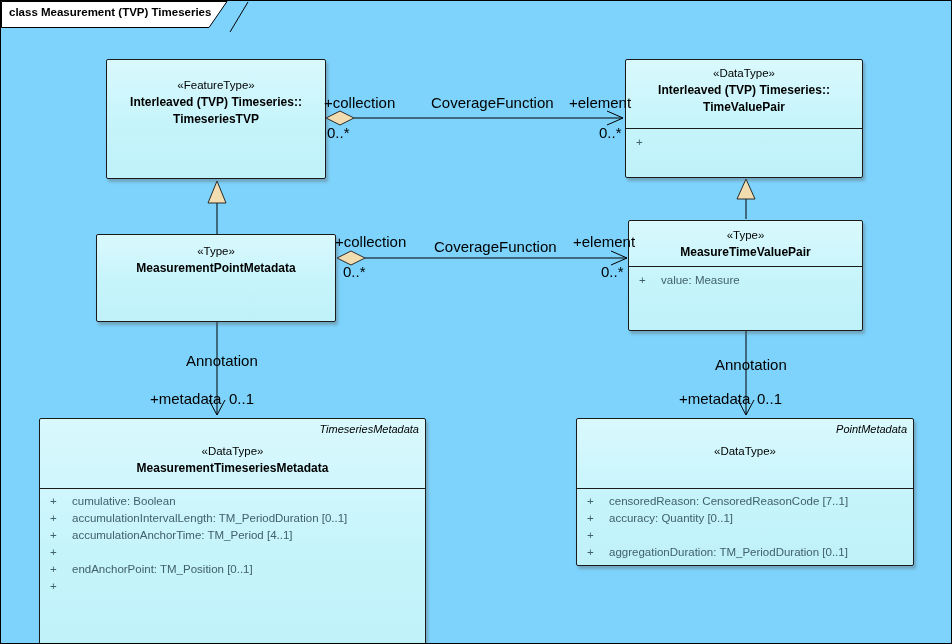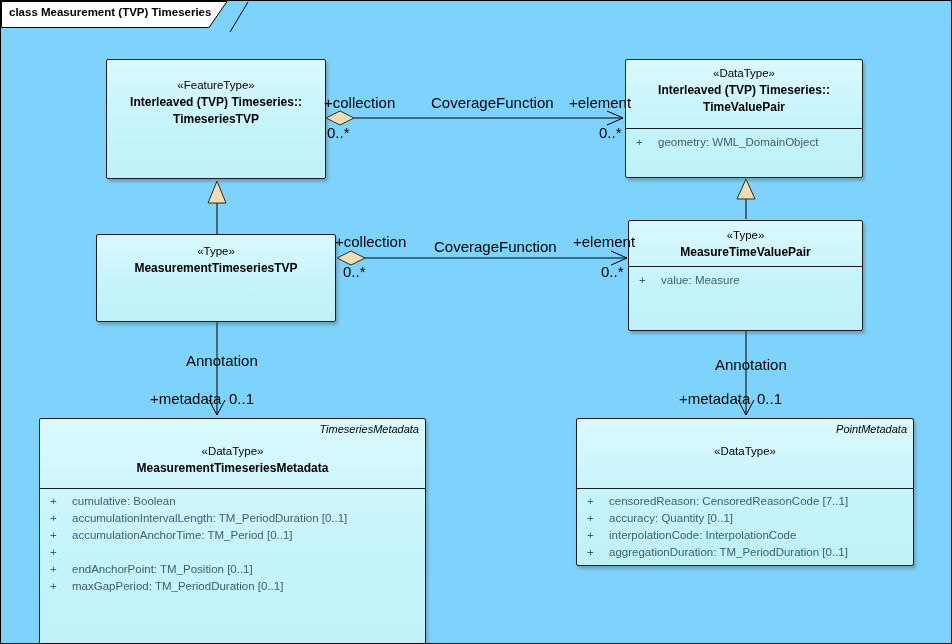--- a/index.html
+++ b/index.html
@@ -74,29 +74,28 @@
   <div class="uml-class" style="left:624px;top:58px;width:238px;height:119px;">
     <div class="hdr" style="padding-top:5px;">
       <div class="stereo">«DataType»</div>
       <div class="cls-name">Interleaved (TVP) Timeseries::</div>
       <div class="cls-name">TimeValuePair</div>
     </div>
     <div class="sep" style="top:68px;"></div>
     <div class="attrs" style="top:74px;">
       <div class="attr-row">
         <span class="vis">+</span>
-        <span>geometry: WML_DomainObject</span>
       </div>
     </div>
   </div>
 
   <div class="uml-class" style="left:95px;top:233px;width:240px;height:88px;">
     <div class="hdr" style="padding-top:8px;">
       <div class="stereo">«Type»</div>
-      <div class="cls-name">MeasurementTimeseriesTVP</div>
+      <div class="cls-name">MeasurementPointMetadata</div>
     </div>
   </div>
 
   <div class="uml-class" style="left:627px;top:219px;width:235px;height:111px;">
     <div class="hdr" style="padding-top:6px;">
       <div class="stereo">«Type»</div>
       <div class="cls-name">MeasureTimeValuePair</div>
     </div>
     <div class="sep" style="top:45px;"></div>
     <div class="attrs" style="top:51px;">
@@ -118,32 +117,31 @@
       <div class="attr-row">
         <span class="vis">+</span>
         <span>cumulative: Boolean</span>
       </div>
       <div class="attr-row">
         <span class="vis">+</span>
         <span>accumulationIntervalLength: TM_PeriodDuration [0..1]</span>
       </div>
       <div class="attr-row">
         <span class="vis">+</span>
-        <span>accumulationAnchorTime: TM_Period [0..1]</span>
+        <span>accumulationAnchorTime: TM_Period [4..1]</span>
       </div>
       <div class="attr-row">
         <span class="vis">+</span>
       </div>
       <div class="attr-row">
         <span class="vis">+</span>
         <span>endAnchorPoint: TM_Position [0..1]</span>
       </div>
       <div class="attr-row">
         <span class="vis">+</span>
-        <span>maxGapPeriod: TM_PeriodDuration [0..1]</span>
       </div>
     </div>
   </div>
 
   <div class="uml-class" style="left:575px;top:417px;width:338px;height:148px;">
     <div class="corner-label">PointMetadata</div>
     <div class="hdr" style="padding-top:24px;">
       <div class="stereo">«DataType»</div>
     </div>
     <div class="sep" style="top:69px;"></div>
@@ -151,21 +149,20 @@
       <div class="attr-row">
         <span class="vis">+</span>
         <span>censoredReason: CensoredReasonCode [7..1]</span>
       </div>
       <div class="attr-row">
         <span class="vis">+</span>
         <span>accuracy: Quantity [0..1]</span>
       </div>
       <div class="attr-row">
         <span class="vis">+</span>
-        <span>interpolationCode: InterpolationCode</span>
       </div>
       <div class="attr-row">
         <span class="vis">+</span>
         <span>aggregationDuration: TM_PeriodDuration [0..1]</span>
       </div>
     </div>
   </div>
 
   <div class="lbl" style="left:323px;top:95px;">+collection</div>
   <div class="lbl" style="left:430px;top:95px;">CoverageFunction</div>

